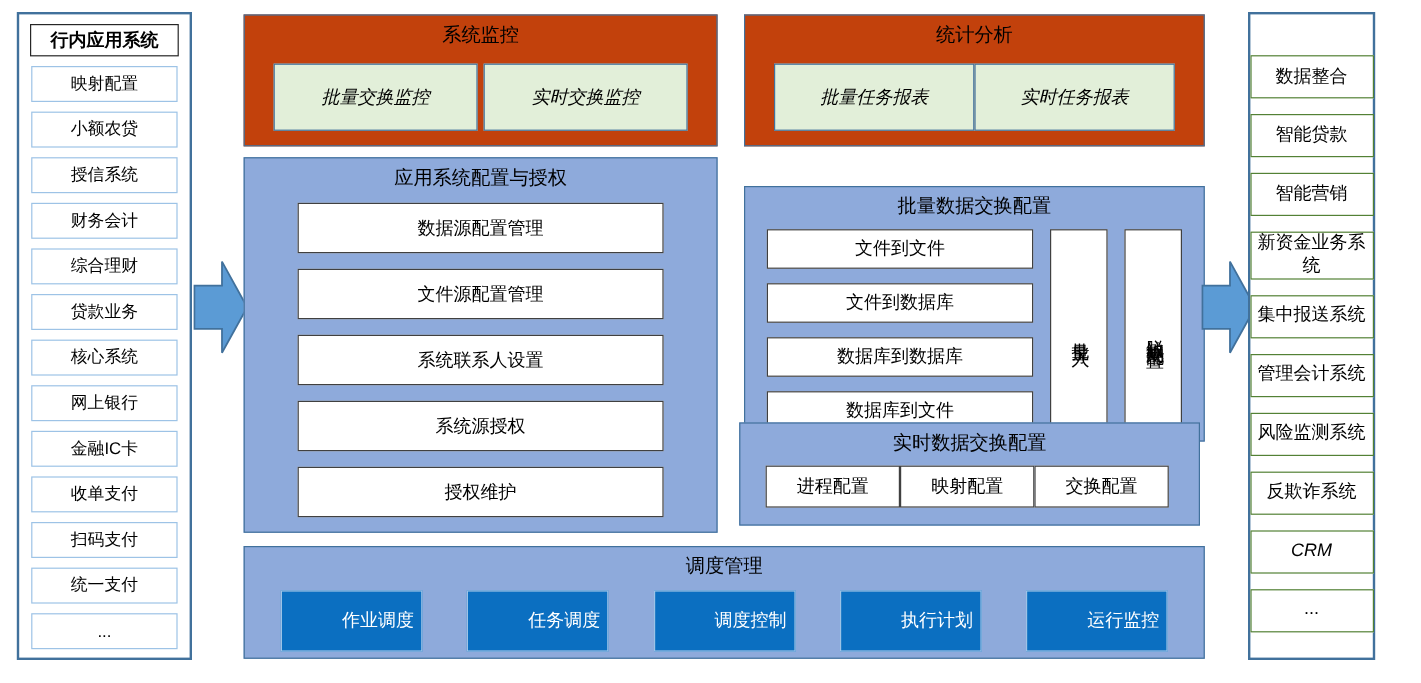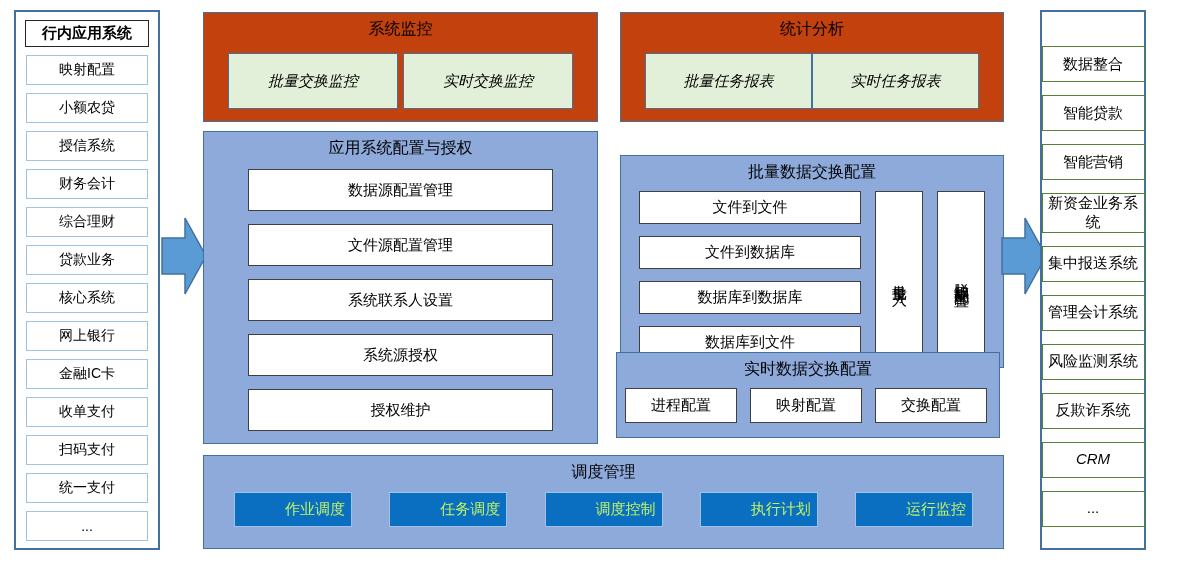--- a/index.html
+++ b/index.html
@@ -43,26 +43,26 @@
 
   #panel-batch { left:620px; top:131px; width:384px; height:213px;margin-top:24px; }
   .batch-body { display:flex; padding:8px 0 0 18px; gap:14px; }
   .batch-rows { display:flex; flex-direction:column; gap:12px; width:222px; }
   .batch-rows .white-box { height:33px; }
   .vert-box { width:48px; height:172px; background:#fff; border:1px solid #404040; font-size:15px;
               display:flex; align-items:center; justify-content:center;
               writing-mode:vertical-rl; text-orientation:upright; letter-spacing:2px; }
 
   #panel-realtime { left:616px; top:352px; width:384px; height:86px; }
-  .rt-row { display:flex; justify-content:space-between; padding:8px 12px 0 8px; }
+  .rt-row { display:flex; justify-content:center; padding:8px 12px 0 8px; }
   .rt-row .white-box { width:112px; height:35px; }
 
   #panel-schedule { left:203px; top:455px; width:801px; height:94px; }
   .sched-row { display:flex; justify-content:space-between; padding:9px 30px 0; }
-  .sched-btn { width:118px; height:35px; background:#0B6FC1; border:1px solid #9DC3E6; color:#bef264;
+  .sched-btn { width:118px; height:51px; background:#0B6FC1; border:1px solid #9DC3E6; color:#ffffff;
                font-size:15px; display:flex; align-items:center; justify-content:center;padding-left:44px; }
 </style>
 </head>
 <body>
 
 <div class="canvas">
 
   <div class="sidebar sidebar-left">
     <div class="lp-header">行内应用系统</div>
     <div class="lp-item">映射配置</div>

